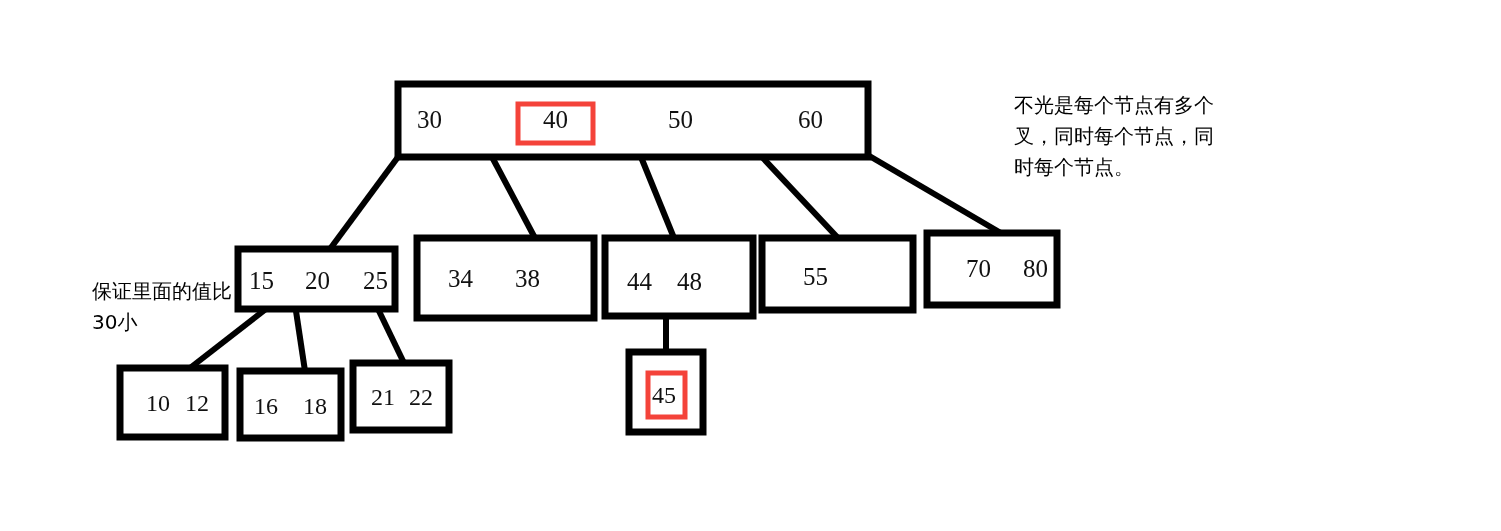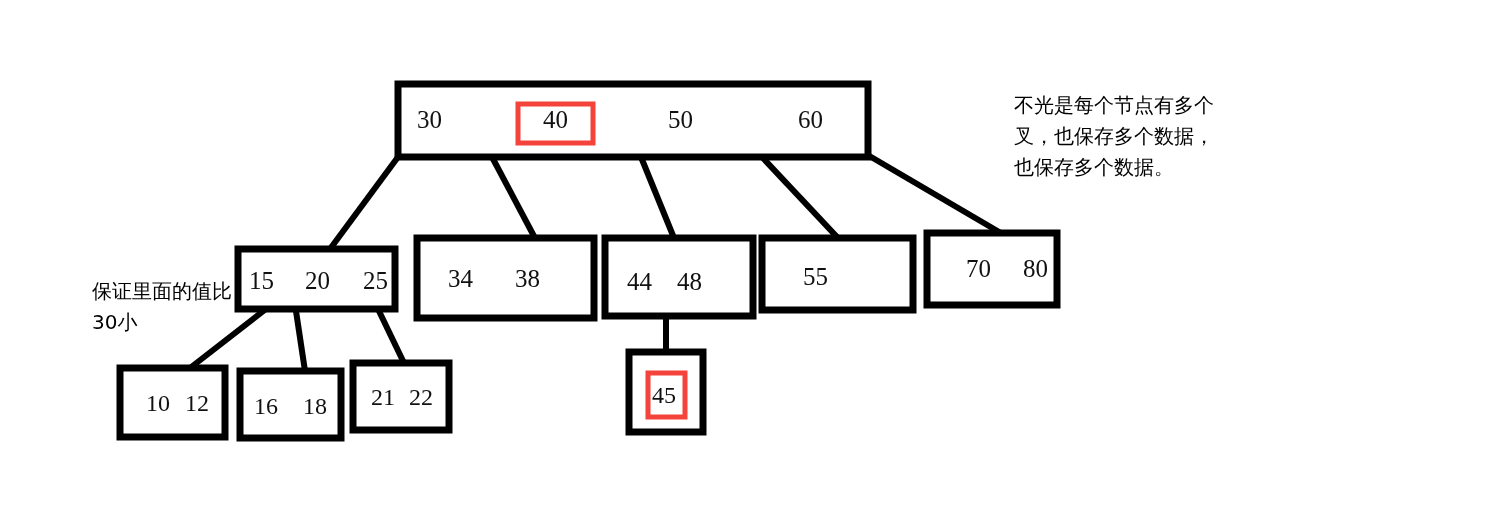--- a/index.html
+++ b/index.html
@@ -158,17 +158,17 @@
     </g>
 
     <g>
       <rect class="node-box" x="629" y="352" width="74" height="80"></rect>
       <rect class="hl-box" x="648" y="373" width="37" height="44"></rect>
       <text class="key-text-sm" x="652" y="397">45</text>
     </g>
 
   </svg>
 
-  <div class="note note-text" id="note-right">不光是每个节点有多个叉，也保存多个数据，也保存多个数据。</div>
+  <div class="note note-text" id="note-right">不光是每个节点有多个叉，同时每个节点，同时每个节点。</div>
 
   <div class="note note-text" id="note-left">保证里面的值比30小</div>
 
 </div>
 
 </body></html>

